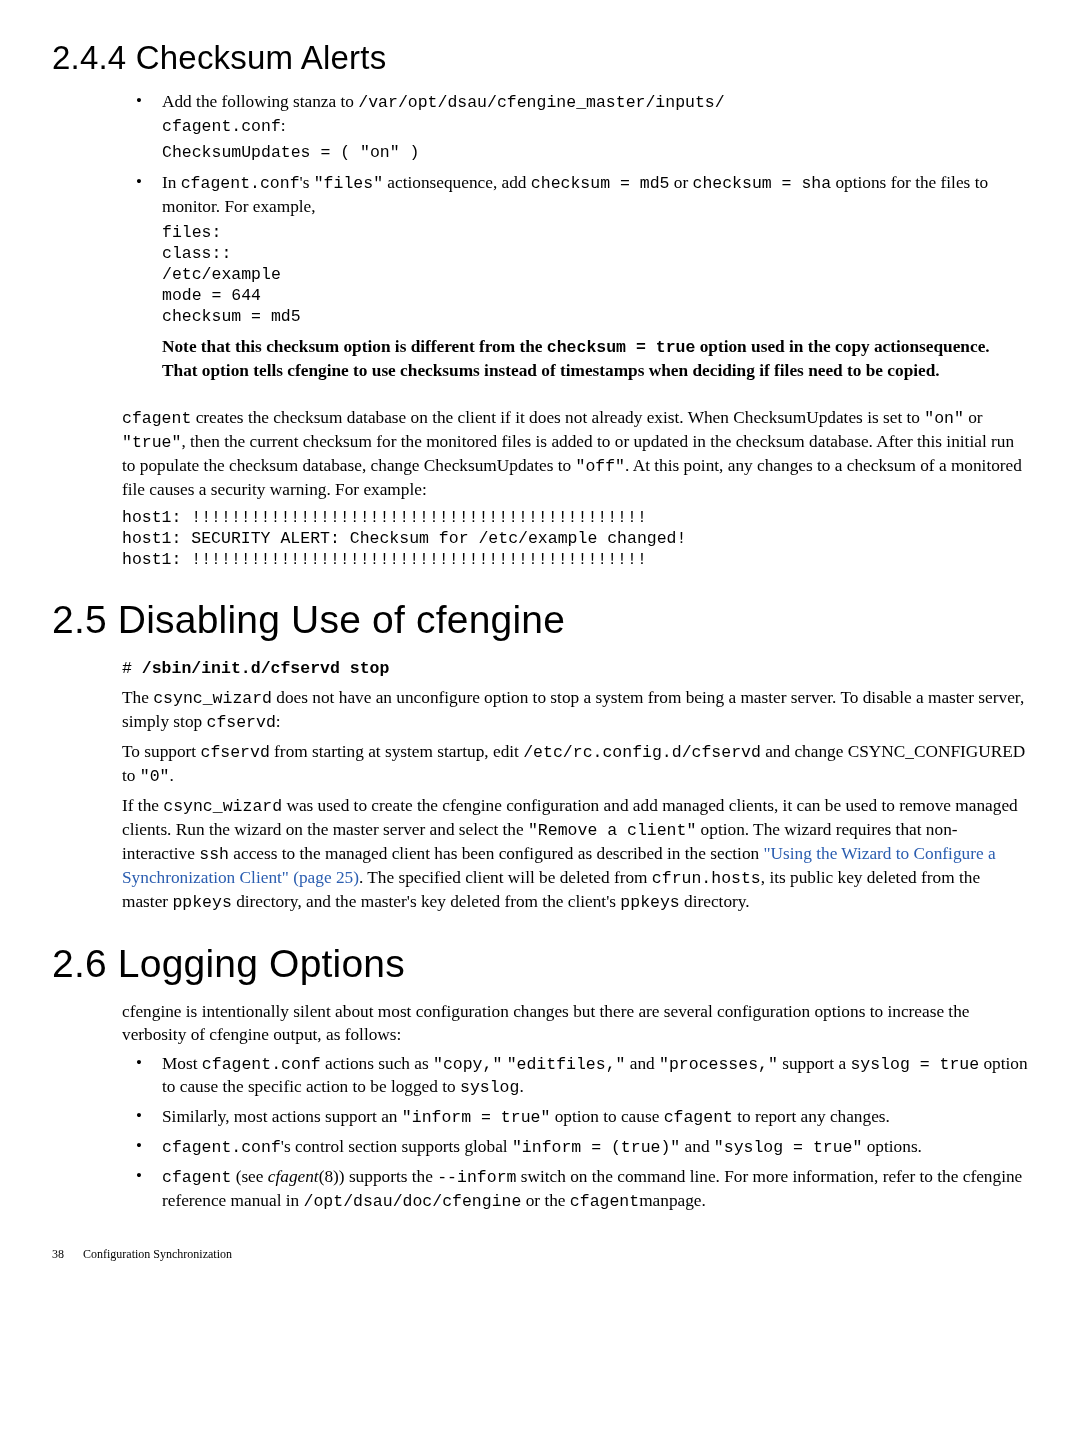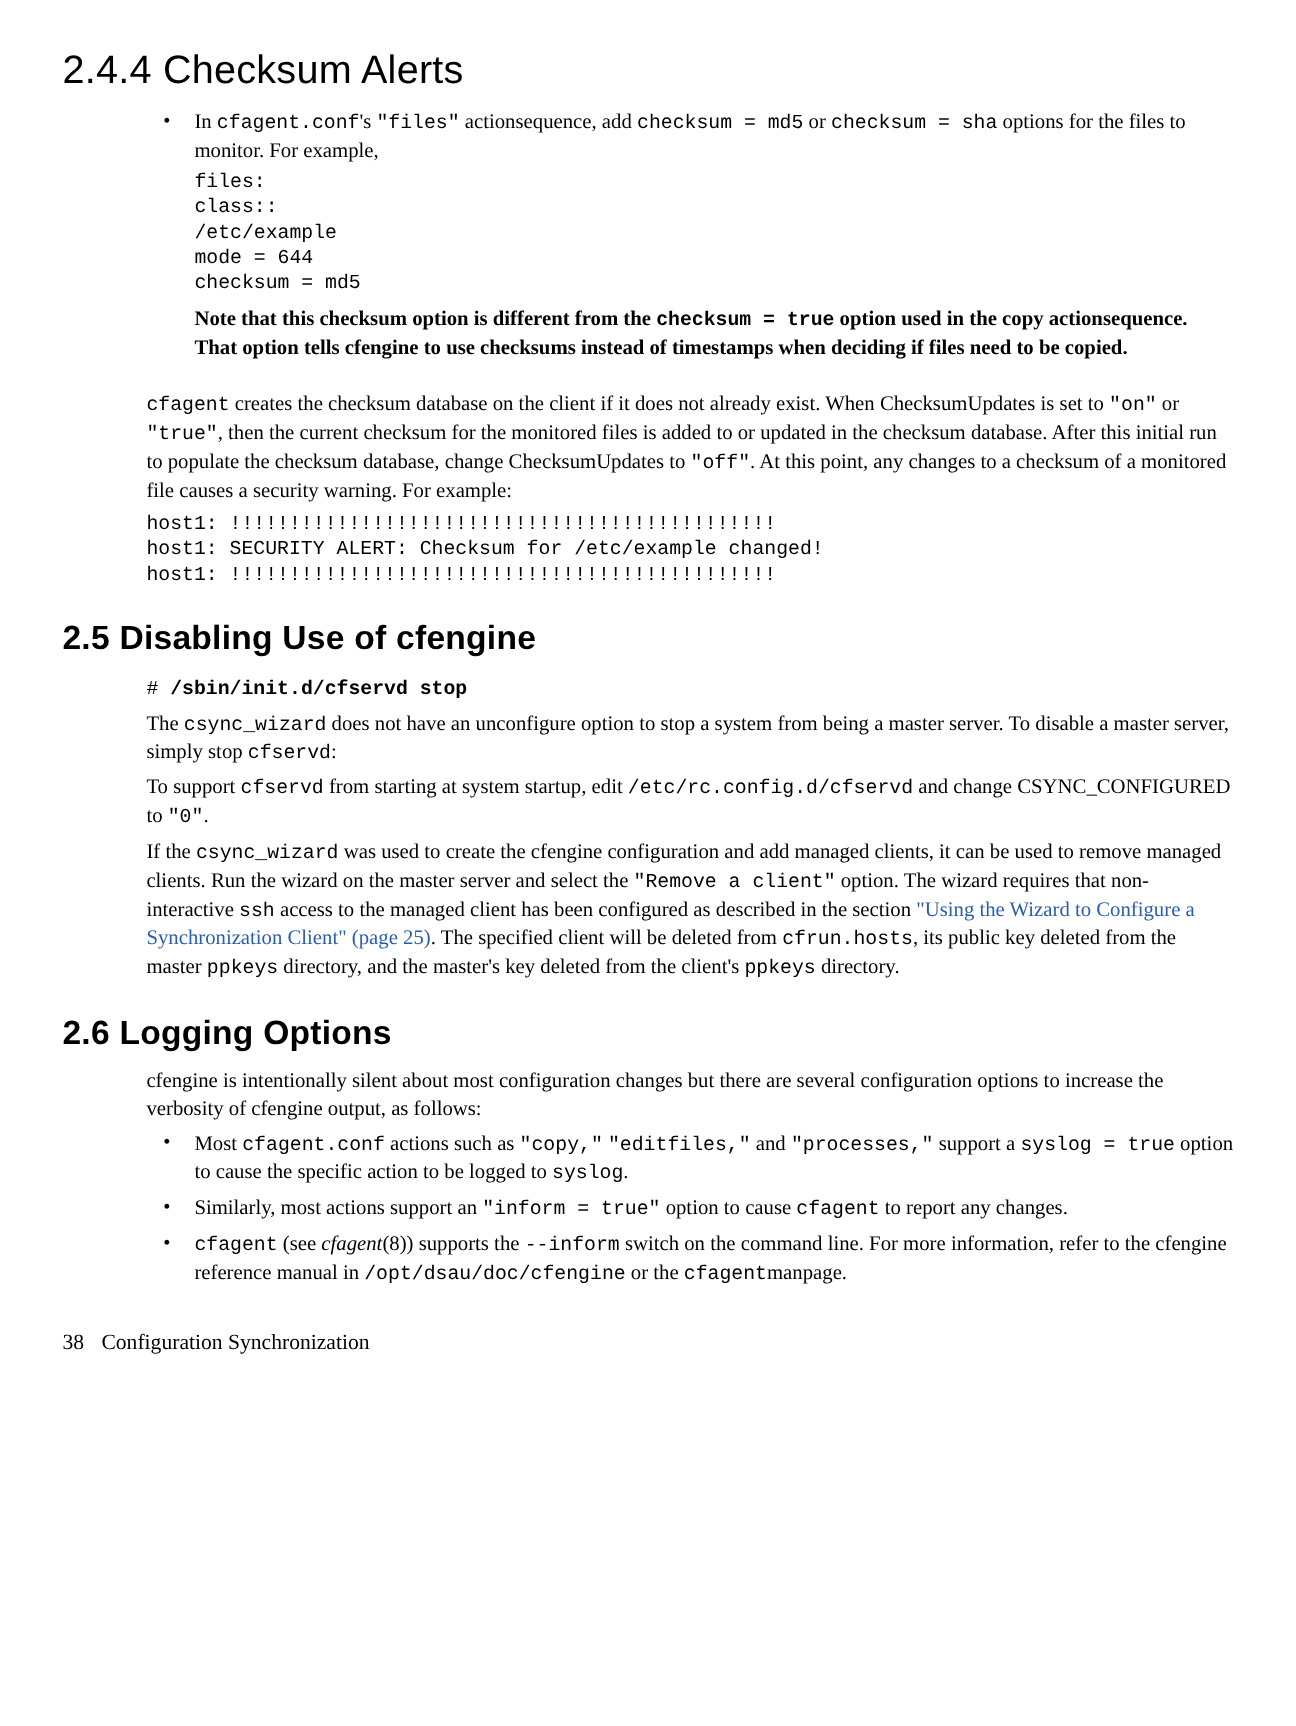--- a/index.html
+++ b/index.html
@@ -16,22 +16,22 @@
   }
   h2.section-244 {
     font-family: Futura, "Century Gothic", "Trebuchet MS", Arial, sans-serif;
     font-weight: 300;
     font-size: 33px;
     margin: 0 0 10px 0;
     letter-spacing: 0.2px;
   }
   h2.section-25, h2.section-26 {
     font-family: Futura, "Century Gothic", "Trebuchet MS", Arial, sans-serif;
-    font-weight: 700;
-    font-size: 28px;
+    font-weight: 400;
+    font-size: 39px;
     margin: 24px 0 10px 0;
     letter-spacing: 0.2px;
   }
   .body-indent {
     margin-left: 70px;
   }
   p {
     margin: 0 0 6px 0;
   }
   ul {
@@ -75,33 +75,38 @@
   }
   a.link {
     color: #2a5db0;
     text-decoration: none;
   }
   em {
     font-style: italic;
   }
   .footer {
     margin-top: 34px;
-    font-size: 18px;
+    font-size: 12px;
   }
   .footer .pagenum {
     display: inline-block;
     width: 28px;
   }
 </style>
 </head>
 <body>
 
 <h2 class="section-244">2.4.4 Checksum Alerts</h2>
 <div class="body-indent">
   <ul>
+    <li>
+      <span>Add the following stanza to </span><span class="mono">/var/opt/dsau/cfengine_master/inputs/</span><br>
+      <span class="mono">cfagent.conf</span><span>:</span>
+      <pre class="mono">ChecksumUpdates = ( "on" )</pre>
+    </li>
     <li>
       <span>In </span><span class="mono">cfagent.conf</span><span>'s </span><span class="mono">"files"</span><span> actionsequence, add </span><span class="mono">checksum = md5</span><span> or </span><span class="mono">checksum = sha</span><span> options for the files to monitor. For example,</span>
       <pre class="mono">files:
 class::
 /etc/example
 mode = 644
 checksum = md5</pre>
       <p class="note-indent" style="margin-left:0;">
         <span>Note that this checksum option is different from the </span><span class="mono">checksum = true</span><span> option used in the copy actionsequence. That option tells cfengine to use checksums instead of timestamps when deciding if files need to be copied.</span>
       </p>
@@ -135,20 +140,23 @@
 <div class="body-indent">
   <p>cfengine is intentionally silent about most configuration changes but there are several configuration options to increase the verbosity of cfengine output, as follows:</p>
   <ul>
     <li>
       <span>Most </span><span class="mono">cfagent.conf</span><span> actions such as </span><span class="mono">"copy,"</span><span> </span><span class="mono">"editfiles,"</span><span> and </span><span class="mono">"processes,"</span><span> support a </span><span class="mono">syslog = true</span><span> option to cause the specific action to be logged to </span><span class="mono">syslog</span><span>.</span>
     </li>
     <li>
       <span>Similarly, most actions support an </span><span class="mono">"inform = true"</span><span> option to cause </span><span class="mono">cfagent</span><span> to report any changes.</span>
     </li>
     <li>
+      <span class="mono">cfagent.conf</span><span>'s control section supports global </span><span class="mono">"inform = (true)"</span><span> and </span><span class="mono">"syslog = true"</span><span> options.</span>
+    </li>
+    <li>
       <span class="mono">cfagent</span><span> (see </span><em>cfagent</em><span>(8)) supports the </span><span class="mono">--inform</span><span> switch on the command line. For more information, refer to the cfengine reference manual in </span><span class="mono">/opt/dsau/doc/cfengine</span><span> or the </span><span class="mono">cfagent</span><span>manpage.</span>
     </li>
   </ul>
 </div>
 
 <div class="footer">
   <span class="pagenum">38</span>
   <span>Configuration Synchronization</span>
 </div>
 

